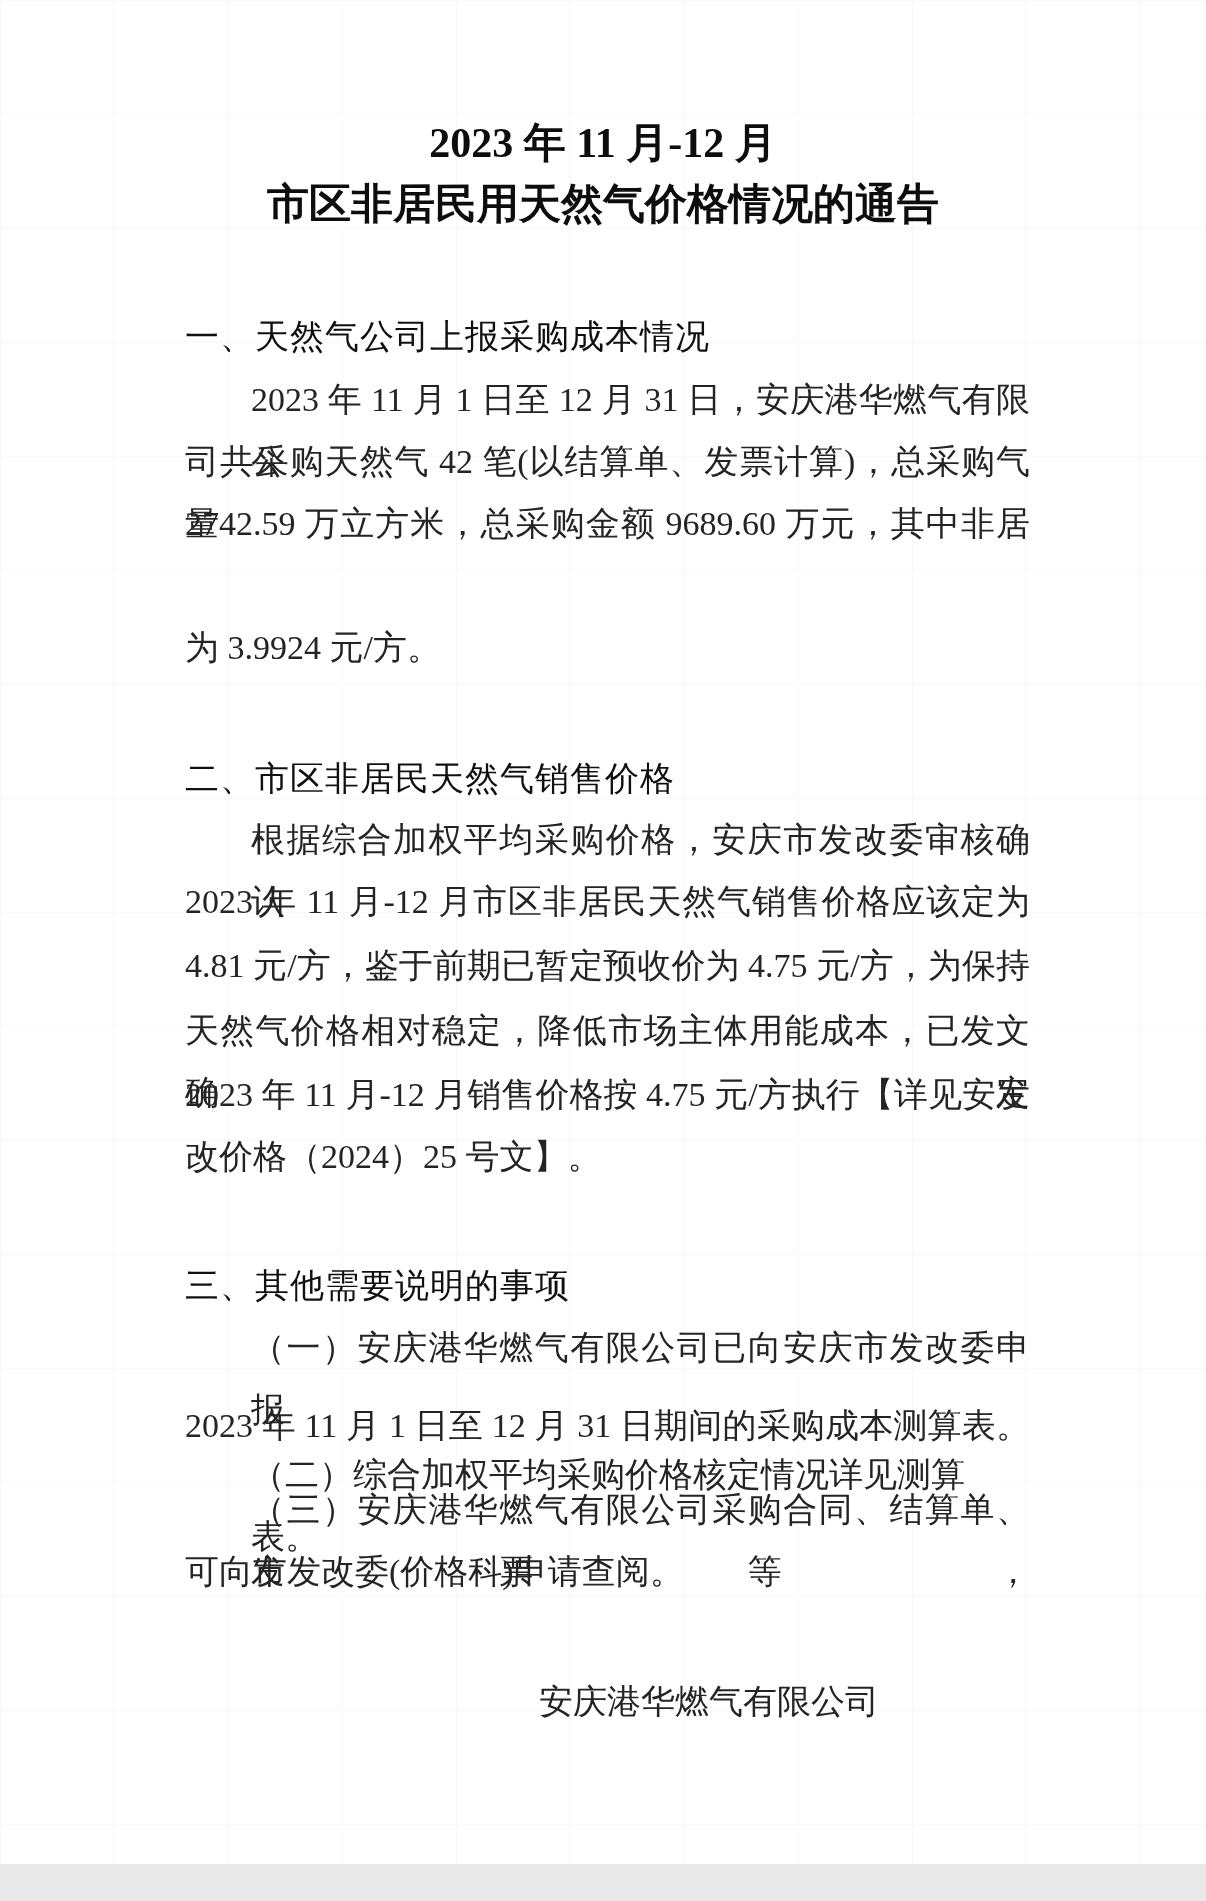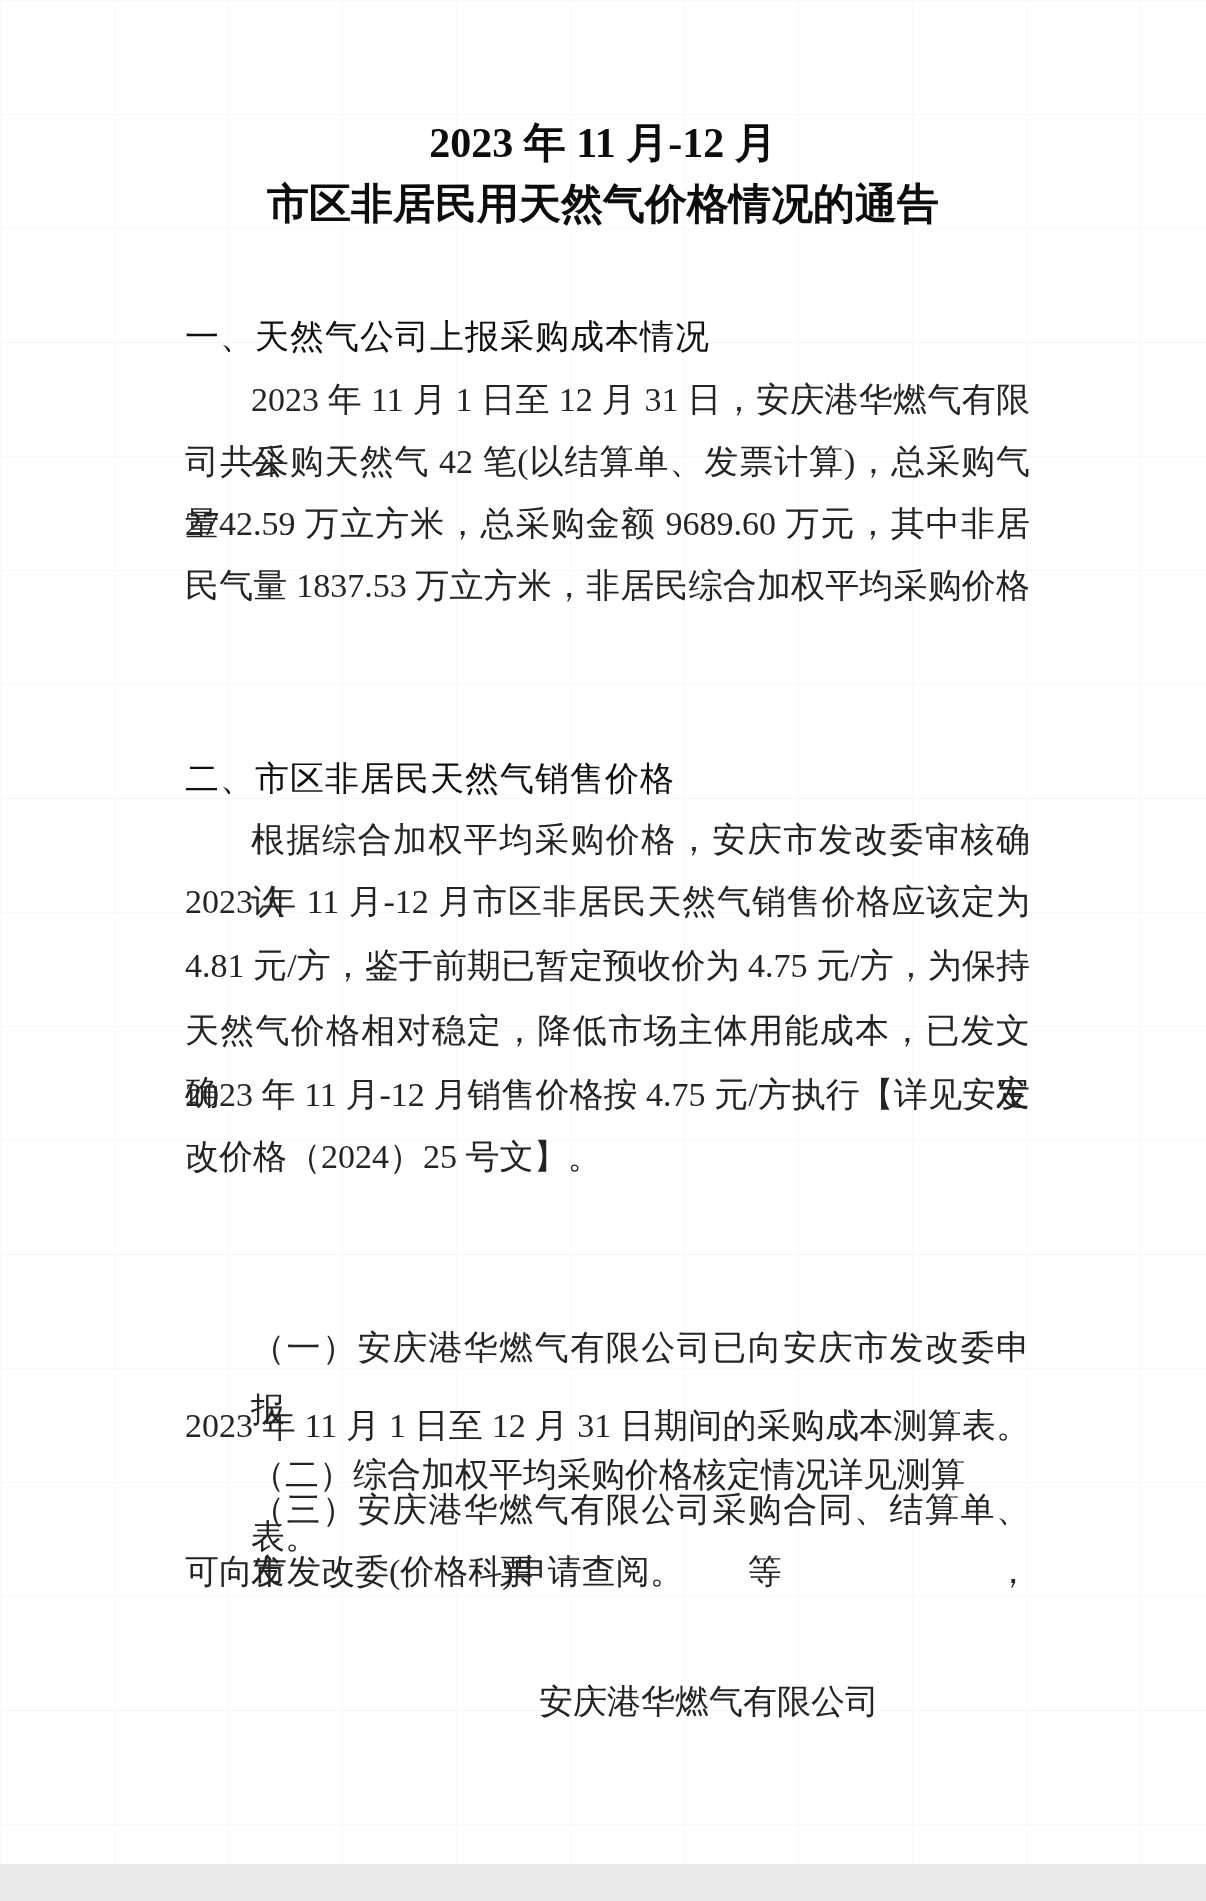--- a/index.html
+++ b/index.html
@@ -54,30 +54,31 @@
 
 <div class="page">
 
   <div class="line title" style="top:112px;">2023 年 11 月-12 月</div>
   <div class="line title" style="top:173px;">市区非居民用天然气价格情况的通告</div>
 
   <div class="line head" style="top:305px;">一、天然气公司上报采购成本情况</div>
   <div class="line just indent" style="top:369px;">2023 年 11 月 1 日至 12 月 31 日，安庆港华燃气有限公</div>
   <div class="line just" style="top:431px;">司共采购天然气 42 笔(以结算单、发票计算)，总采购气量</div>
   <div class="line just" style="top:493px;">2742.59 万立方米，总采购金额 9689.60 万元，其中非居</div>
-  <div class="line just" style="top:555px;">民气量 1837.53 万立方米，非居民综合加权平均采购价格</div>
+  <div class="line" style="top:617px;">为 3.9924 元/方。</div>
 
   <div class="line head" style="top:747px;">二、市区非居民天然气销售价格</div>
   <div class="line just indent" style="top:809px;">根据综合加权平均采购价格，安庆市发改委审核确认</div>
   <div class="line just" style="top:871px;">2023 年 11 月-12 月市区非居民天然气销售价格应该定为</div>
   <div class="line just" style="top:935px;">4.81 元/方，鉴于前期已暂定预收价为 4.75 元/方，为保持</div>
   <div class="line just" style="top:1000px;">天然气价格相对稳定，降低市场主体用能成本，已发文确定</div>
   <div class="line just" style="top:1064px;">2023 年 11 月-12 月销售价格按 4.75 元/方执行【详见安发</div>
   <div class="line" style="top:1126px;">改价格（2024）25 号文】。</div>
 
+  <div class="line head" style="top:1254px;">三、其他需要说明的事项</div>
   <div class="line just indent" style="top:1317px;">（一）安庆港华燃气有限公司已向安庆市发改委申报</div>
   <div class="line just" style="top:1395px;">2023 年 11 月 1 日至 12 月 31 日期间的采购成本测算表。</div>
   <div class="line indent" style="top:1444px;">（二）综合加权平均采购价格核定情况详见测算表。</div>
   <div class="line just indent" style="top:1479px;">（三）安庆港华燃气有限公司采购合同、结算单、发票等，</div>
   <div class="line" style="top:1541px;">可向市发改委(价格科)申请查阅。</div>
 
   <div class="line sig" style="top:1671px;">安庆港华燃气有限公司</div>
 
 </div>
 

